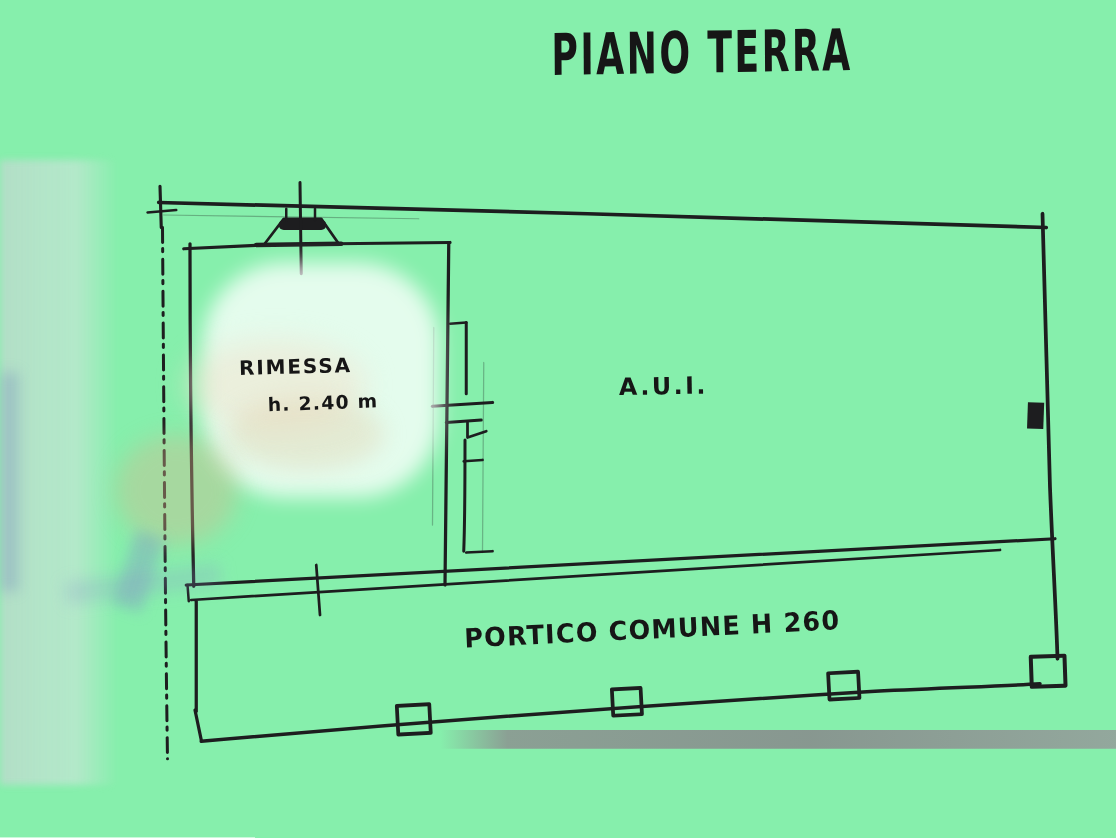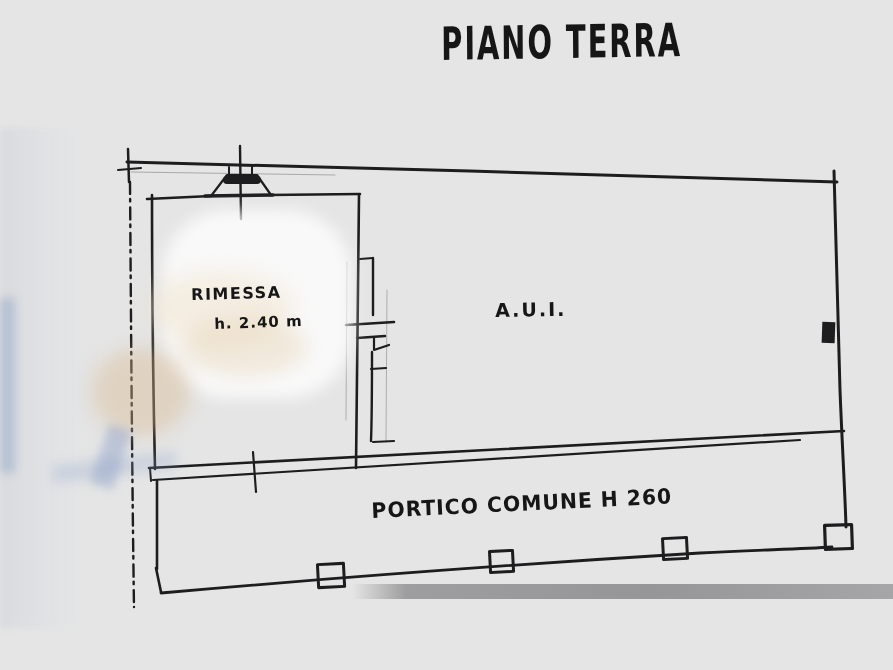--- a/index.html
+++ b/index.html
@@ -1,17 +1,17 @@
 <!DOCTYPE html>
 <html><head>
 <meta charset="utf-8">
 <style>
   html,body{margin:0;padding:0;background:#ffffff;}
   #stage{
-    position:relative;width:893px;height:670px;background:#e5e5e5;
+    position:relative;width:893px;height:670px;background:#86efac;
     overflow:hidden;font-family:"DejaVu Sans",sans-serif;
   }
   
   .artifact{position:absolute;pointer-events:none;}
   .gray-col{
     left:0;top:128px;width:94px;height:500px;
     background:linear-gradient(to right,rgba(208,212,217,.60),rgba(224,227,231,.50) 65%,rgba(236,238,241,0));
     filter:blur(3px);
   }
   .blue-s1{left:0;top:298px;width:15px;height:175px;background:rgba(118,144,190,.35);filter:blur(5px);}

